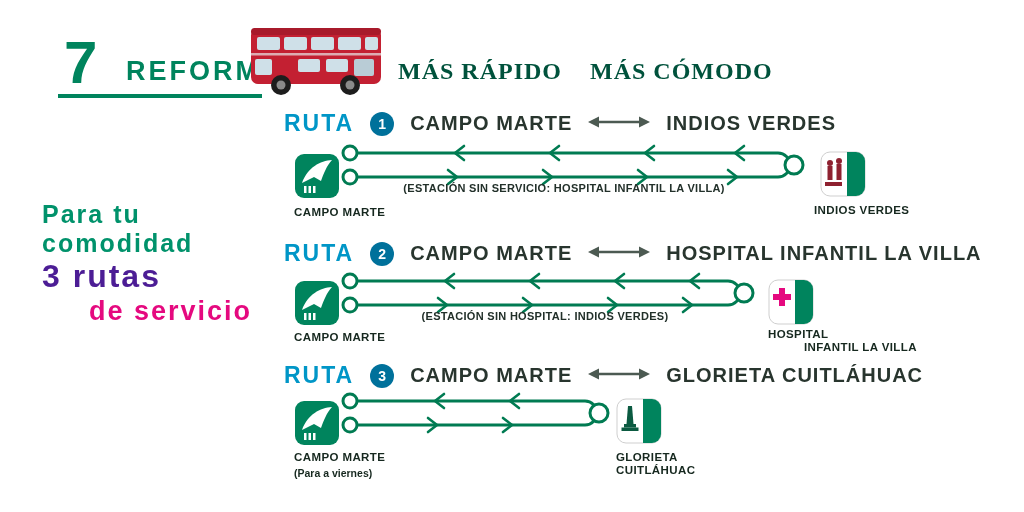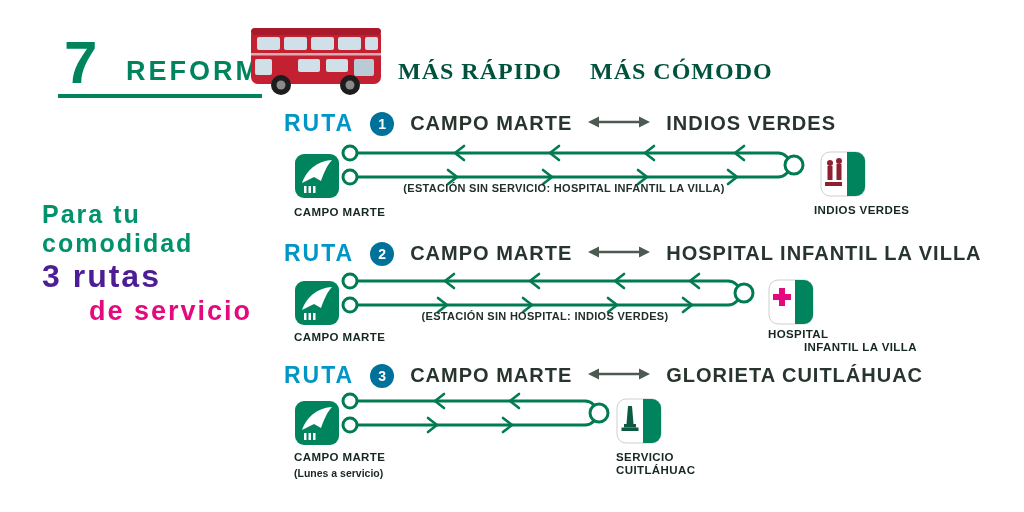--- a/index.html
+++ b/index.html
@@ -231,17 +231,17 @@
     <svg width="46" height="46" viewBox="0 0 46 46">
       <rect x="1" y="1" width="44" height="44" rx="9" fill="#fff" stroke="#cfcfcf"></rect>
       <path d="M27,1 H36 A9,9 0 0 1 45,10 V36 A9,9 0 0 1 36,45 H27 Z" fill="#00845D"></path>
       <polygon points="12,8 16,8 17.5,26 10.5,26" fill="#0B5A41"></polygon>
       <rect x="8" y="26" width="12" height="3.5" fill="#0B5A41"></rect>
       <rect x="5.5" y="29.5" width="17" height="3.5" fill="#0B5A41"></rect>
     </svg>
   </div>
 
   <div class="abs stn" style="left:294px; top:451px;">CAMPO MARTE</div>
-  <div class="abs sched" style="left:294px; top:467px;">(Lunes a servicio)</div>
-  <div class="abs stn" style="left:616px; top:451px;">SERVICIO</div>
+  <div class="abs sched" style="left:294px; top:467px;">(Para a viernes)</div>
+  <div class="abs stn" style="left:616px; top:451px;">GLORIETA</div>
   <div class="abs stn" style="left:616px; top:464px;">CUITLÁHUAC</div>
 
 </div>
 
 </body></html>

